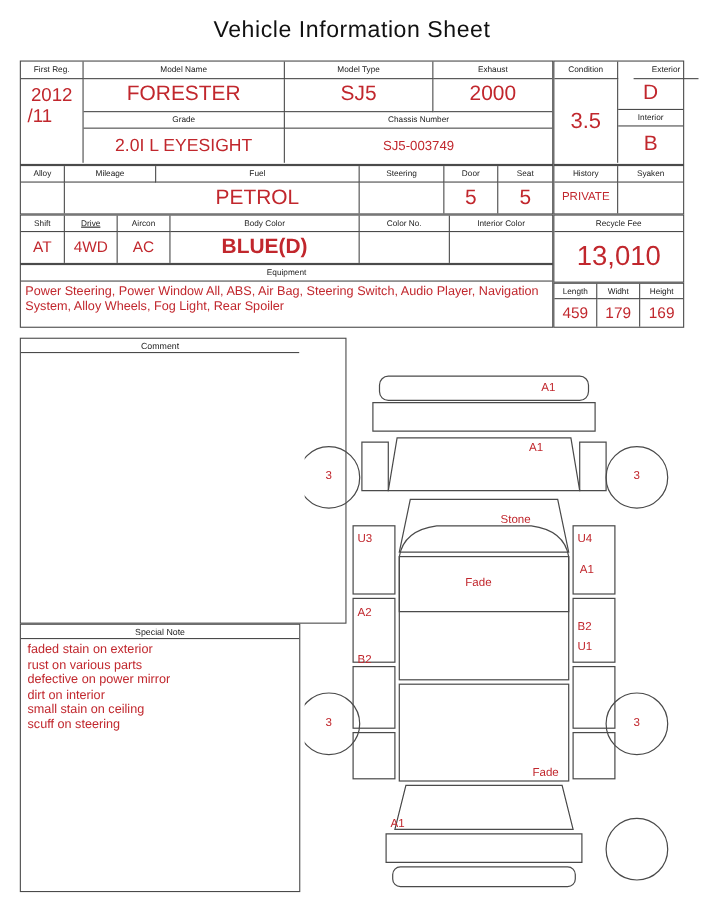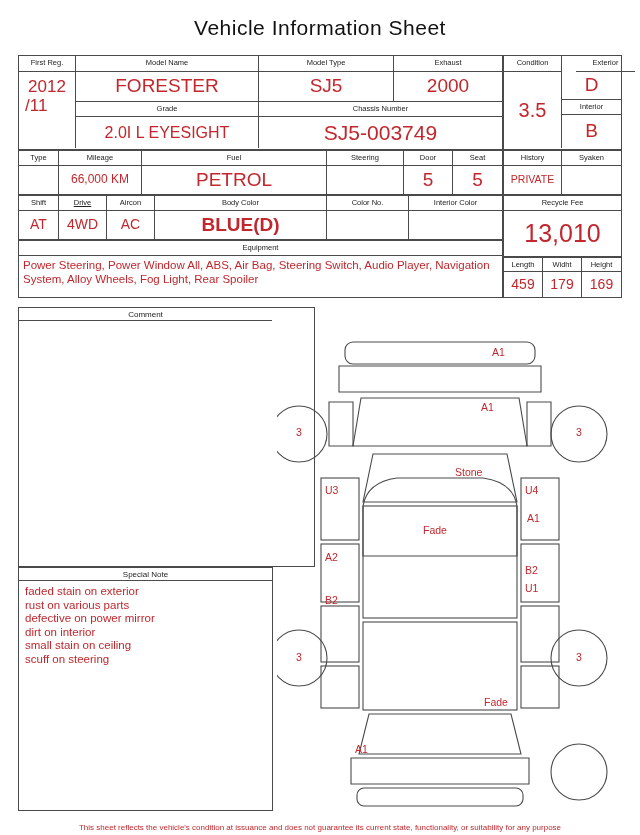--- a/index.html
+++ b/index.html
@@ -149,21 +149,21 @@
     <div class="cell br bb lbl" style="left:57px; top:46px; width:183px; height:15px;">Grade</div>
     <div class="cell bb lbl" style="left:240px; top:46px; width:243px; height:15px;">Chassis Number</div>
 
     <div class="cell br" style="left:57px; top:61px; width:183px; height:31px;">
       <div class="center-v">
           <span class="val" style="font-size:16px;">2.0I L EYESIGHT</span>
         </div>
     </div>
     <div class="cell" style="left:240px; top:61px; width:243px; height:31px;">
       <div class="center-v">
-          <span class="val" style="font-size:21px;">SJ5-003749</span>
+          <span class="val" style="font-size:12px;">SJ5-003749</span>
         </div>
     </div>
   </div>
 
   <div class="frame" style="left:503px; top:55px; width:119px; height:95px;">
     <div class="cell br bb lbl" style="left:0; top:0; width:58px; height:16px;">Condition</div>
     <div class="cell bb lbl" style="left:72px; top:0; width:59px; height:16px;">Exterior</div>
 
     <div class="cell br" style="left:0; top:16px; width:58px; height:76px;">
       <div class="center-v">
@@ -177,35 +177,30 @@
     </div>
     <div class="cell bb lbl" style="left:58px; top:44px; width:59px; height:15px;">Interior</div>
     <div class="cell" style="left:58px; top:59px; width:59px; height:33px;">
       <div class="center-v">
           <span class="val lg">B</span>
         </div>
     </div>
   </div>
 
   <div class="frame" style="left:18px; top:150px; width:485px; height:45px;">
-    <div class="cell br bb lbl" style="left:0; top:0; width:40px; height:15px;">Type</div>
+    <div class="cell br bb lbl" style="left:0; top:0; width:40px; height:15px;">Alloy</div>
     <div class="cell br bb lbl" style="left:40px; top:0; width:83px; height:15px;">Mileage</div>
     <div class="cell br bb lbl" style="left:123px; top:0; width:185px; height:15px;">Fuel</div>
     <div class="cell br bb lbl" style="left:308px; top:0; width:77px; height:15px;">Steering</div>
     <div class="cell br bb lbl" style="left:385px; top:0; width:49px; height:15px;">Door</div>
     <div class="cell bb lbl" style="left:434px; top:0; width:49px; height:15px;">Seat</div>
 
     <div class="cell br" style="left:0; top:15px; width:40px; height:28px;">
       <div class="center-v">
           <span class="val sm"></span>
-        </div>
-    </div>
-    <div class="cell br" style="left:40px; top:15px; width:83px; height:28px;">
-      <div class="center-v">
-          <span class="val" style="font-size:12px;">66,000 KM</span>
         </div>
     </div>
     <div class="cell br" style="left:123px; top:15px; width:185px; height:28px;">
       <div class="center-v">
           <span class="val lg">PETROL</span>
         </div>
     </div>
     <div class="cell br" style="left:308px; top:15px; width:77px; height:28px;">
       <div class="center-v">
           <span class="val sm"></span>
@@ -390,15 +385,14 @@
     <div class="dmark" style="left:48px;  top:245px;">A2</div>
     <div class="dmark" style="left:48px;  top:288px;">B2</div>
     <div class="dmark" style="left:248px; top:258px;">B2</div>
     <div class="dmark" style="left:248px; top:276px;">U1</div>
     <div class="dmark" style="left:19px;  top:345px;">3</div>
     <div class="dmark" style="left:299px; top:345px;">3</div>
     <div class="dmark" style="left:207px; top:390px;">Fade</div>
     <div class="dmark" style="left:78px;  top:437px;">A1</div>
   </div>
 
-  <div class="footer">This sheet reflects the vehicle's condition at issuance and does not guarantee its current state, functionality, or suitability for any purpose</div>
 
 </div>
 
 </body></html>

